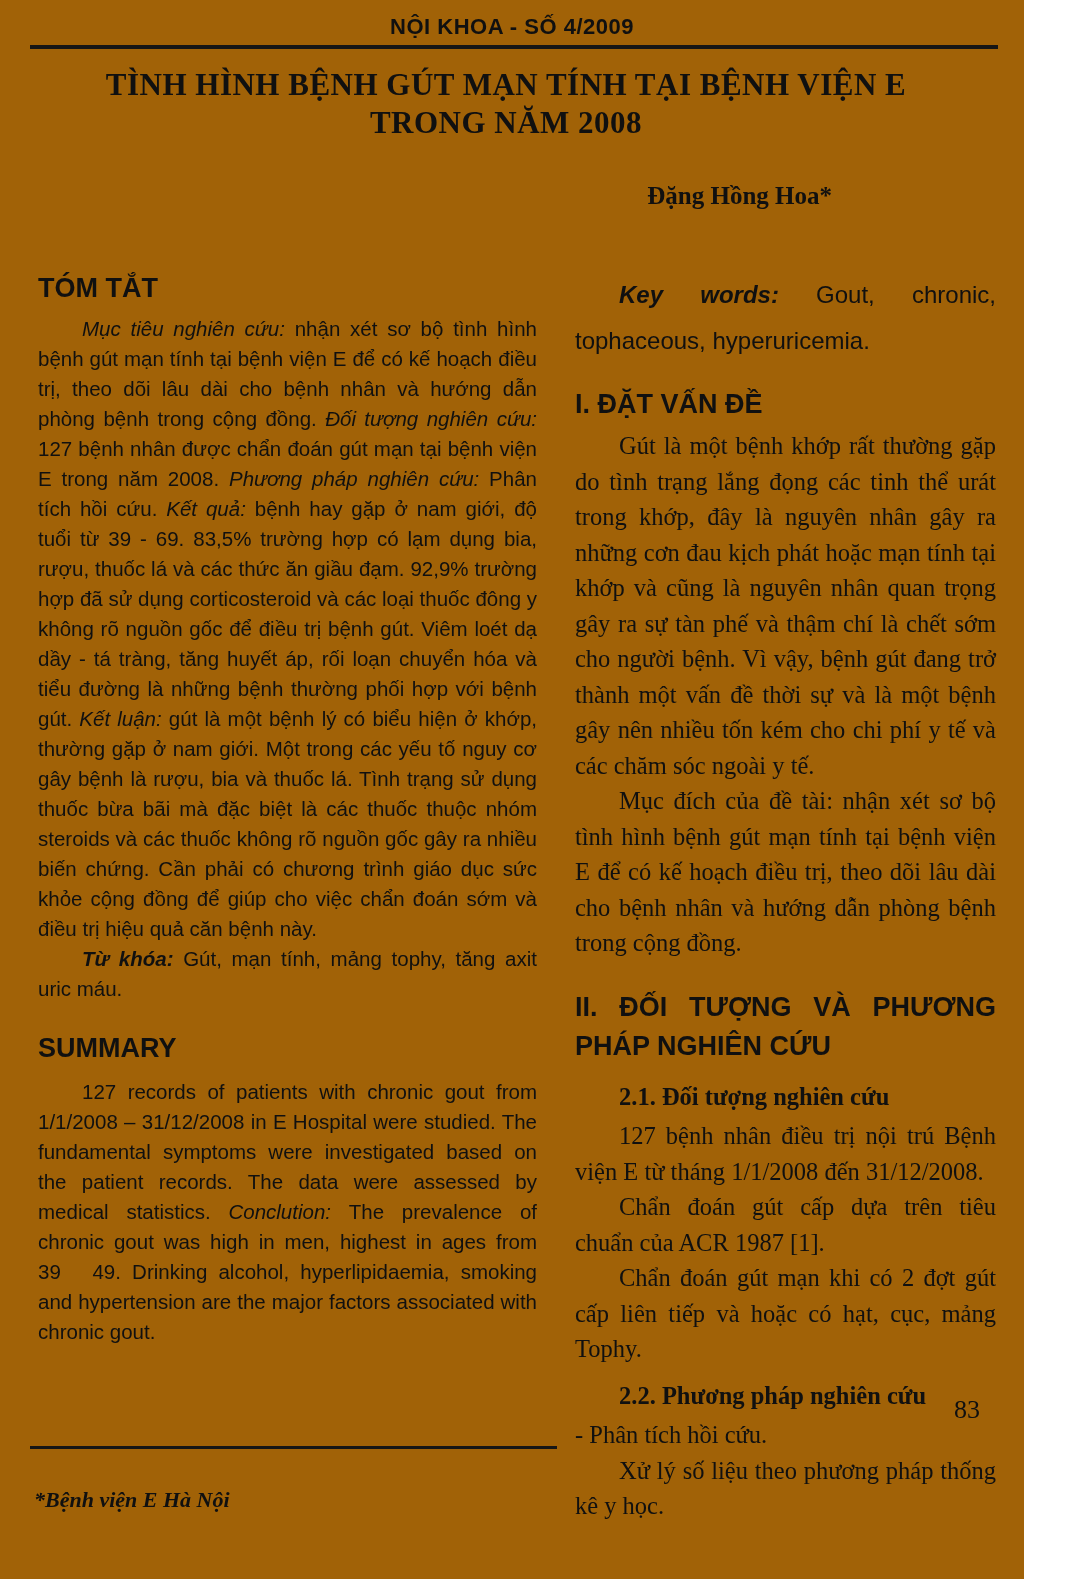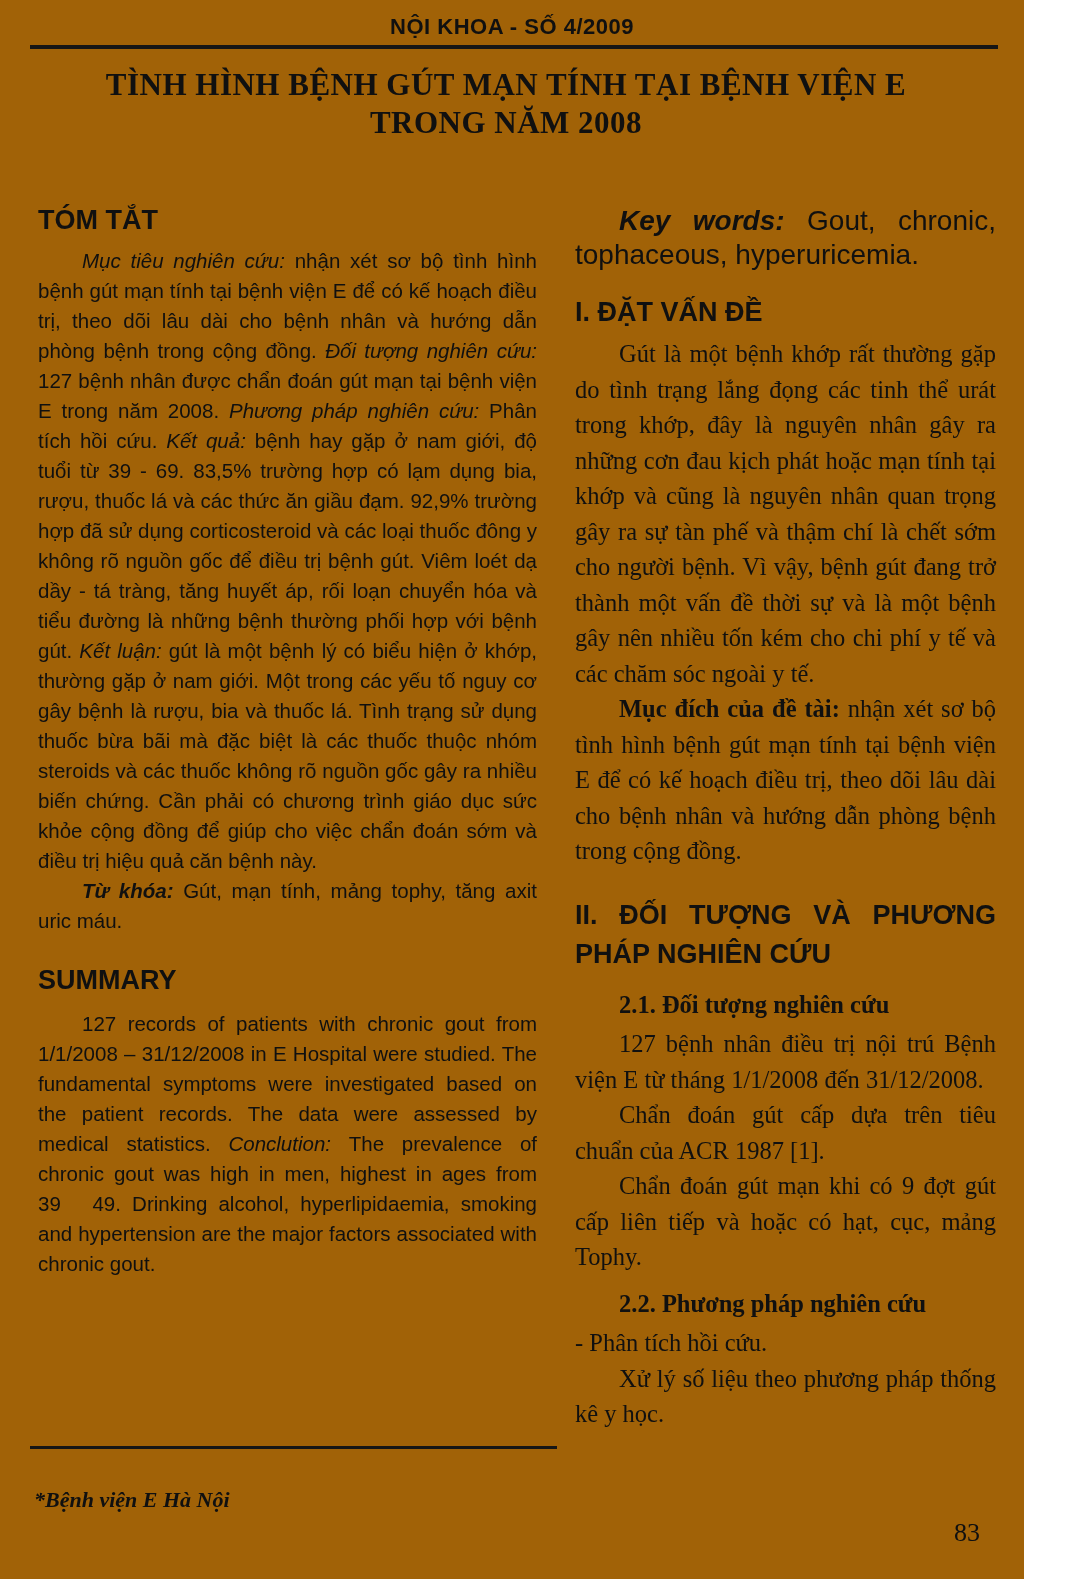--- a/index.html
+++ b/index.html
@@ -89,28 +89,28 @@
     font-family: "Liberation Serif", serif;
     font-weight: 700;
     font-size: 24.5px;
     line-height: 35.5px;
     margin: 11px 0 4px 0;
     text-indent: 44px;
     text-align: left;
   }
   .keywords-en {
     font-family: "Liberation Sans", sans-serif;
-    font-size: 28px;
-    line-height: 34px;
+    font-size: 24px;
+    line-height: 46px;
     margin: 0 0 24px 0 !important;
   }
 
   
   .i  { font-style: italic; }
-  .b  { font-weight: 700; }
+  .b  { font-weight: 400; }
   .bi { font-weight: 700; font-style: italic; }
 
   
   .footnote-rule {
     position: absolute;
     left: 30px;
     top: 1446px;
     width: 527px;
     border: 0;
     border-top: 3px solid #161616;
@@ -122,35 +122,36 @@
     top: 1455px;
     font-family: "Liberation Serif", serif;
     font-weight: 700;
     font-style: italic;
     font-size: 22px;
     margin-top: 32px;
   }
   .page-number {
     position: absolute;
     right: 44px;
-    top: 1518px;
+    top: 1395px;
     font-family: "Liberation Serif", serif;
     font-size: 26px;
   }
 </style>
 </head>
 <body>
 
 <div class="page">
 
   <div class="journal-header">NỘI KHOA - SỐ 4/2009</div>
   <hr class="header-rule">
 
   <h1 class="title"><span>TÌNH HÌNH BỆNH GÚT MẠN TÍNH TẠI BỆNH VIỆN E</span><br><span>TRONG NĂM 2008</span></h1>
 
+  <div class="author">Đặng Hồng Hoa*</div>
 
   <main class="columns">
 
     <section class="col col-left">
       <h2 class="h-sans">TÓM TẮT</h2>
       <p class="indent"><span class="i">Mục tiêu nghiên cứu: </span><span>nhận xét sơ bộ tình hình bệnh gút mạn tính tại bệnh viện E để có kế hoạch điều trị, theo dõi lâu dài cho bệnh nhân và hướng dẫn phòng bệnh trong cộng đồng. </span><span class="i">Đối tượng nghiên cứu: </span><span>127 bệnh nhân được chẩn đoán gút mạn tại bệnh viện E trong năm 2008. </span><span class="i">Phương pháp nghiên cứu: </span><span>Phân tích hồi cứu. </span><span class="i">Kết quả: </span><span>bệnh hay gặp ở nam giới, độ tuổi từ 39 - 69. 83,5% trường hợp có lạm dụng bia, rượu, thuốc lá và các thức ăn giầu đạm. 92,9% trường hợp đã sử dụng corticosteroid và các loại thuốc đông y không rõ nguồn gốc để điều trị bệnh gút. Viêm loét dạ dầy - tá tràng, tăng huyết áp, rối loạn chuyển hóa và tiểu đường là những bệnh thường phối hợp với bệnh gút. </span><span class="i">Kết luận: </span><span>gút là một bệnh lý có biểu hiện ở khớp, thường gặp ở nam giới. Một trong các yếu tố nguy cơ gây bệnh là rượu, bia và thuốc lá. Tình trạng sử dụng thuốc bừa bãi mà đặc biệt là các thuốc thuộc nhóm steroids và các thuốc không rõ nguồn gốc gây ra nhiều biến chứng. Cần phải có chương trình giáo dục sức khỏe cộng đồng để giúp cho việc chẩn đoán sớm và điều trị hiệu quả căn bệnh này.</span></p>
       <p class="indent"><span class="bi">Từ khóa: </span><span>Gút, mạn tính, mảng tophy, tăng axit uric máu.</span></p>
 
       <h2 class="h-sans summary-h">SUMMARY</h2>
       <p class="indent"><span>127 records of patients with chronic gout from 1/1/2008 – 31/12/2008 in E Hospital were studied. The fundamental symptoms were investigated based on the patient records. The data were assessed by medical statistics. </span><span class="i">Conclution: </span><span>The prevalence of chronic gout was high in men, highest in ages from 39  49. Drinking alcohol, hyperlipidaemia, smoking and hypertension are the major factors associated with chronic gout.</span></p>
@@ -161,21 +162,21 @@
 
       <h2 class="h-sans section1-h">I. ĐẶT VẤN ĐỀ</h2>
       <p class="indent">Gút là một bệnh khớp rất thường gặp do tình trạng lắng đọng các tinh thể urát trong khớp, đây là nguyên nhân gây ra những cơn đau kịch phát hoặc mạn tính tại khớp và cũng là nguyên nhân quan trọng gây ra sự tàn phế và thậm chí là chết sớm cho người bệnh. Vì vậy, bệnh gút đang trở thành một vấn đề thời sự và là một bệnh gây nên nhiều tốn kém cho chi phí y tế và các chăm sóc ngoài y tế.</p>
       <p class="indent"><span class="b">Mục đích của đề tài: </span><span>nhận xét sơ bộ tình hình bệnh gút mạn tính tại bệnh viện E để có kế hoạch điều trị, theo dõi lâu dài cho bệnh nhân và hướng dẫn phòng bệnh trong cộng đồng.</span></p>
 
       <h2 class="h-sans section2-h">II. ĐỐI TƯỢNG VÀ PHƯƠNG PHÁP NGHIÊN CỨU</h2>
 
       <h3 class="h-serif">2.1. Đối tượng nghiên cứu</h3>
       <p class="indent">127 bệnh nhân điều trị nội trú Bệnh viện E từ tháng 1/1/2008 đến 31/12/2008.</p>
       <p class="indent">Chẩn đoán gút cấp dựa trên tiêu chuẩn của ACR 1987 [1].</p>
-      <p class="indent">Chẩn đoán gút mạn khi có 9 đợt gút cấp liên tiếp và hoặc có hạt, cục, mảng Tophy.</p>
+      <p class="indent">Chẩn đoán gút mạn khi có 2 đợt gút cấp liên tiếp và hoặc có hạt, cục, mảng Tophy.</p>
 
       <h3 class="h-serif">2.2. Phương pháp nghiên cứu</h3>
       <p>- Phân tích hồi cứu.</p>
       <p class="indent">Xử lý số liệu theo phương pháp thống kê y học.</p>
     </section>
 
   </main>
 
   <hr class="footnote-rule">
   <div class="footnote">*Bệnh viện E Hà Nội</div>

